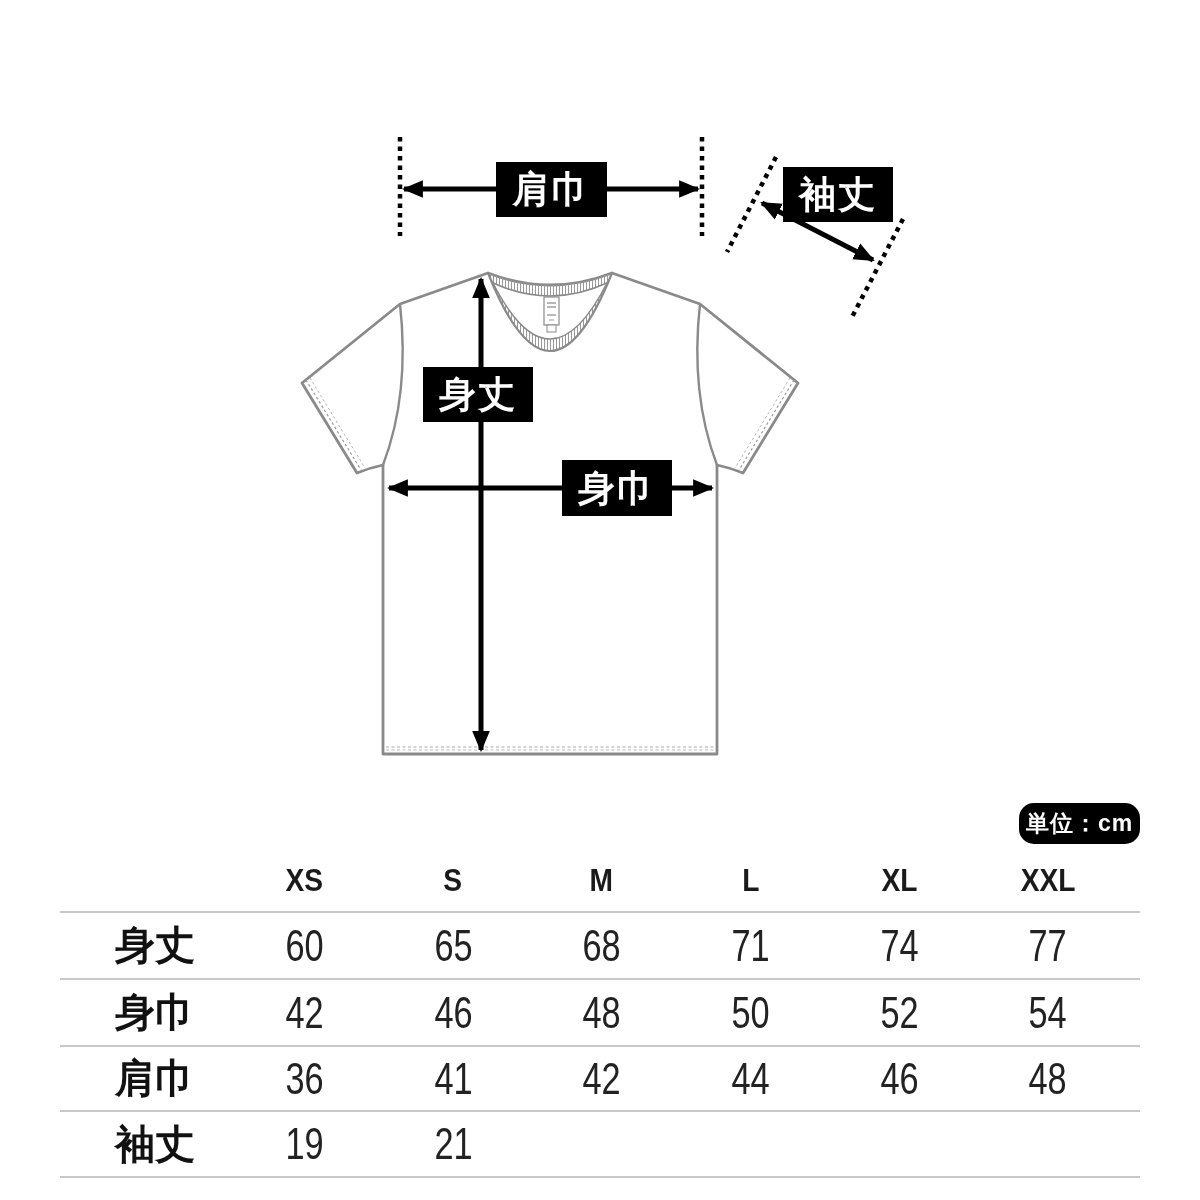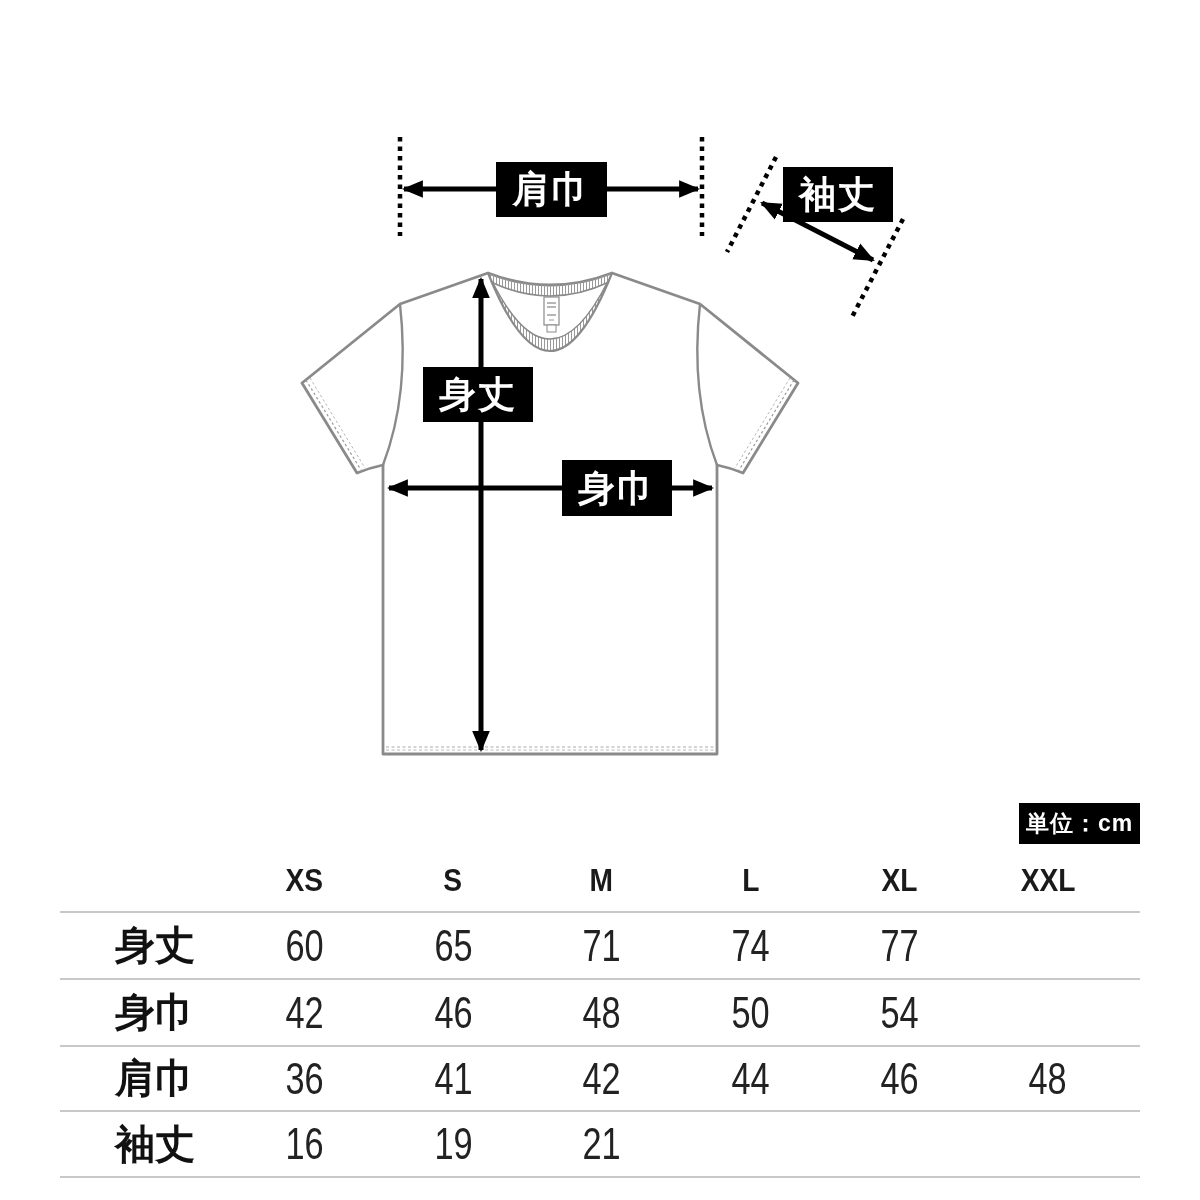--- a/index.html
+++ b/index.html
@@ -9,21 +9,21 @@
   }
   .diagram-svg{position:absolute;left:0;top:0;}
   .measure-label{
     position:absolute;background:#000;color:#fff;display:flex;
     align-items:center;justify-content:center;font-weight:bold;
     font-size:37px;letter-spacing:2px;line-height:1;
   }
   .unit-badge{
     position:absolute;left:1019px;top:764px;width:121px;height:41px;
     background:#000;color:#fff;display:flex;align-items:center;justify-content:center;
-    font-size:23px;font-weight:600;letter-spacing:1px;
+    font-size:23px;font-weight:600;letter-spacing:1px;border-radius:15px;
   }
   .size-table{position:absolute;left:60px;top:810px;width:1080px;}
   .t-row{
     display:grid;grid-template-columns:170px repeat(6,1fr);
     padding-right:18px;box-sizing:border-box;
     border-bottom:2px solid #c8c8c8;align-items:center;
   }
   .t-row.head{height:64px;}
   .t-row.r1,.t-row.r2{height:67px;}
   .t-row.r3{height:65px;}
@@ -123,20 +123,23 @@
 
     <div class="t-row r1">
       <div class="cell rowlabel">身丈</div>
       <div class="cell val">
           <span>60</span>
         </div>
       <div class="cell val">
           <span>65</span>
         </div>
       <div class="cell val">
+          <span>68</span>
+        </div>
+      <div class="cell val">
           <span>71</span>
         </div>
       <div class="cell val">
           <span>74</span>
         </div>
       <div class="cell val">
           <span>77</span>
         </div>
     </div>
 
@@ -148,20 +151,23 @@
       <div class="cell val">
           <span>46</span>
         </div>
       <div class="cell val">
           <span>48</span>
         </div>
       <div class="cell val">
           <span>50</span>
         </div>
       <div class="cell val">
+          <span>52</span>
+        </div>
+      <div class="cell val">
           <span>54</span>
         </div>
     </div>
 
     <div class="t-row r3">
       <div class="cell rowlabel">肩巾</div>
       <div class="cell val">
           <span>36</span>
         </div>
       <div class="cell val">
@@ -177,23 +183,20 @@
           <span>46</span>
         </div>
       <div class="cell val">
           <span>48</span>
         </div>
     </div>
 
     <div class="t-row r4">
       <div class="cell rowlabel">袖丈</div>
       <div class="cell val">
-          <span>16</span>
-        </div>
-      <div class="cell val">
           <span>19</span>
         </div>
       <div class="cell val">
           <span>21</span>
         </div>
     </div>
   </div>
 
 </div>
 

